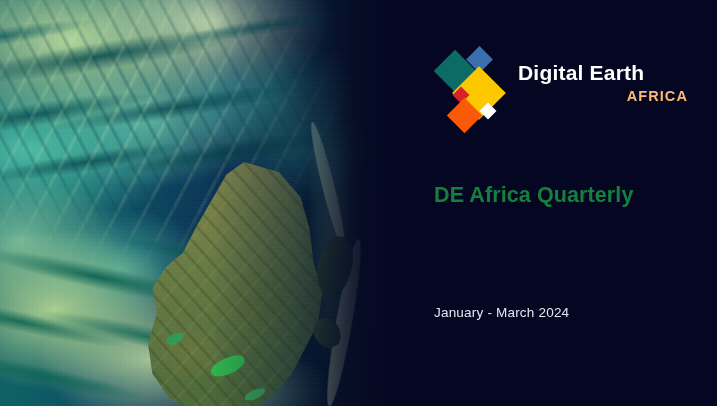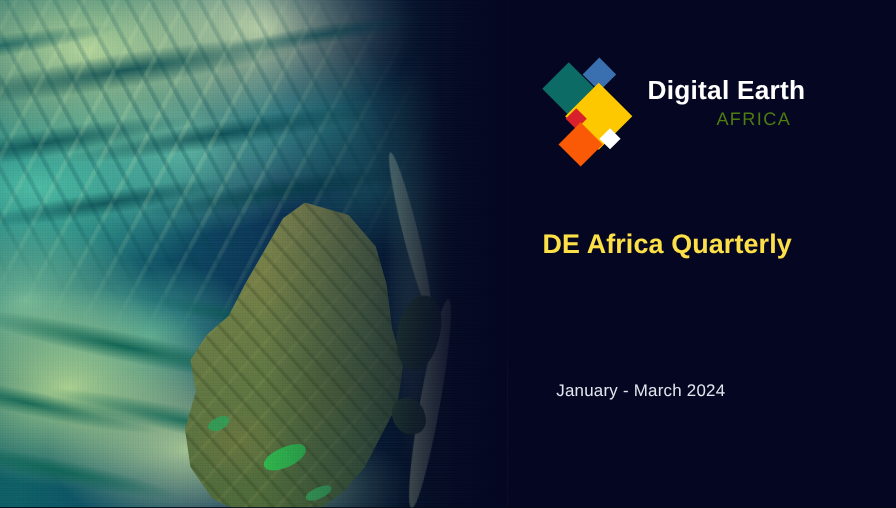--- a/index.html
+++ b/index.html
@@ -258,54 +258,53 @@
   }
   .logo-title {
     color: #ffffff;
     font-size: 21px;
     font-weight: bold;
     line-height: 1.05;
     letter-spacing: 0.2px;
     white-space: nowrap;
   }
   .logo-sub {
-    color: #4d7c0f;
+    color: #fdba74;
     font-size: 14.5px;
-    font-weight: normal;
+    font-weight: bold;
     letter-spacing: 1.1px;
-    text-align: center;
+    text-align: right;
     padding-right: 6px;
     margin-top: 4px;
   }
 
   
   .headline {
     position: absolute;
     left: 28px;
     top: 175px;
     width: 272px;
-    color: #fde047;
+    color: #15803d;
     font-size: 21.5px;
     font-weight: bold;
     line-height: 1.95;
     letter-spacing: 0.1px;
   }
   .headline .ln { display: block; white-space: nowrap; }
 
   
   .date-line {
     position: absolute;
     left: 28px;
     top: 305px;
     width: 272px;
     color: #e3e5ef;
     font-size: 13.5px;
     font-weight: normal;
     letter-spacing: 0.2px;
-    margin-left: 11px;
   }
 </style>
 </head>
 <body>
 
 <div id="slide">
 
   <div class="sat-panel">
     <div class="sat-layer ocean-base"></div>
     <div class="sat-layer shallows-a"></div>

